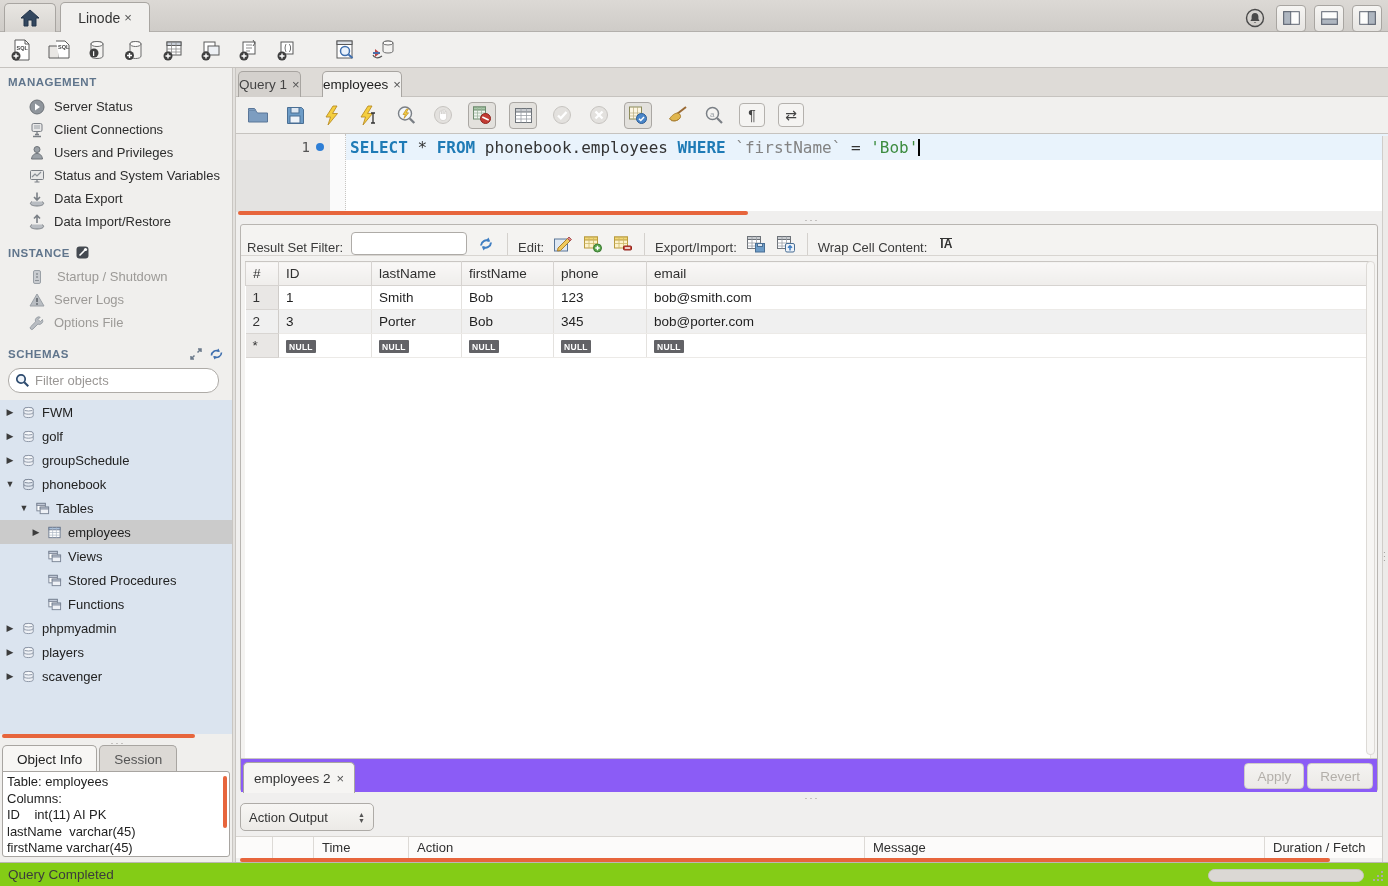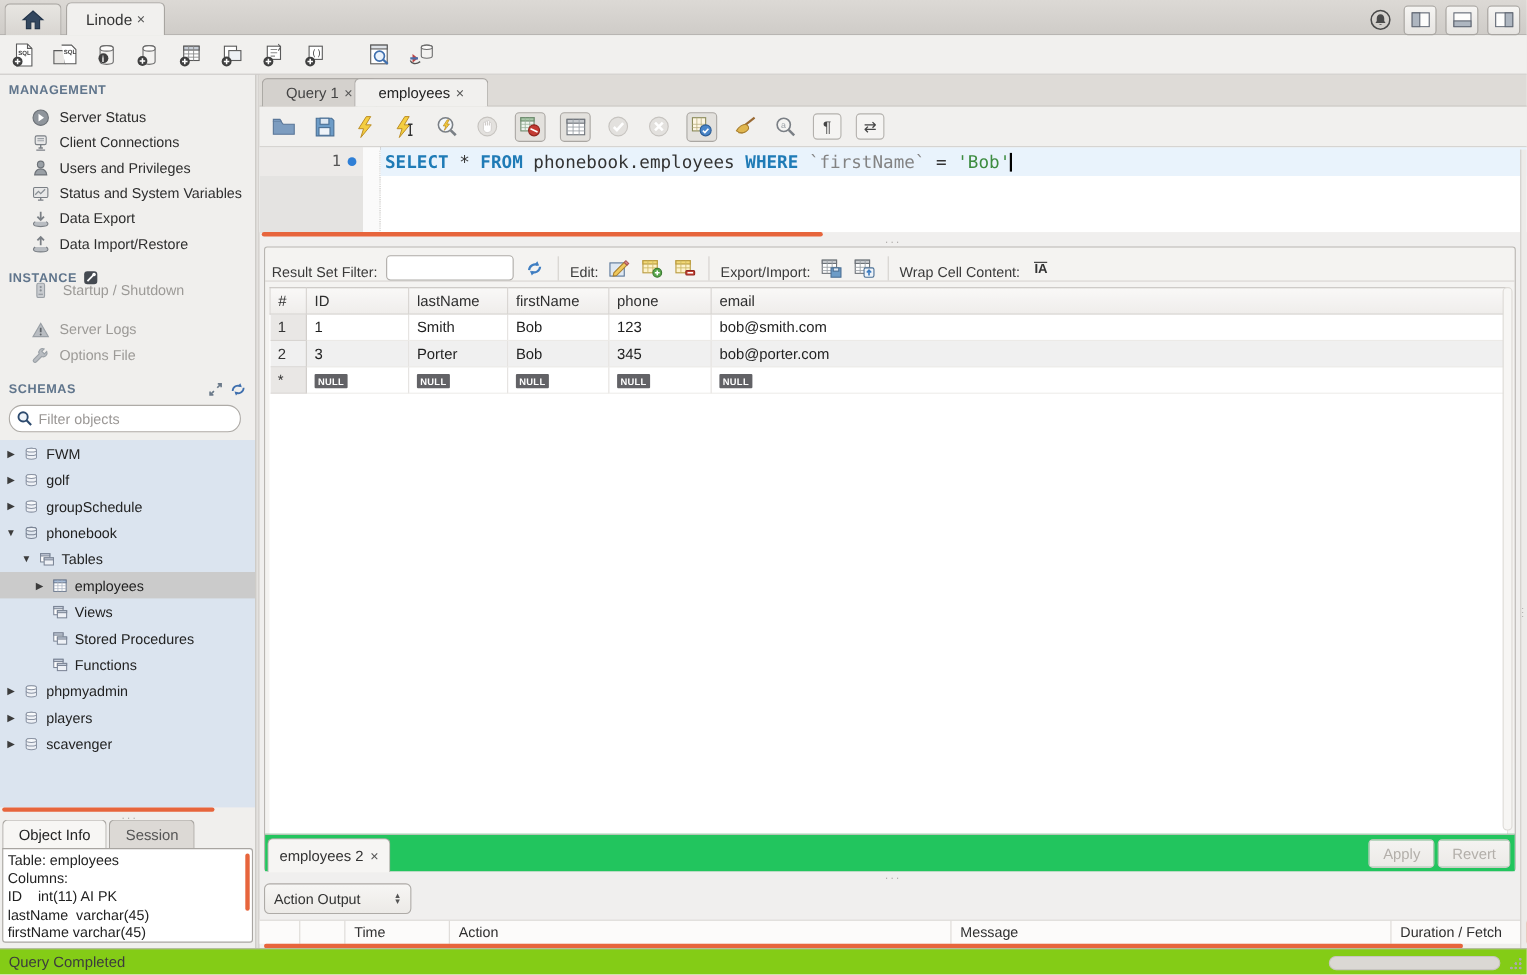--- a/index.html
+++ b/index.html
@@ -55,21 +55,21 @@
   .oi-tab { padding:0 14px; height:27px; display:flex; align-items:center; border:1px solid #a8a5a1; border-bottom:none; border-radius:5px 5px 0 0; font-size:13.5px; }
   .oi-tab.active { background:#f7f6f4; color:#222; }
   .oi-tab.inactive { background:#dcd9d5; color:#555; }
   .oi-content { position:absolute; left:2px; top:703px; width:228px; height:86px; background:#fff; border:1px solid #a8a5a1; border-radius:0 3px 3px 3px; padding:2px 4px; overflow:hidden; }
   .oi-line { white-space:pre; font-size:13px; line-height:16.5px; color:#222; }
   .oi-vscroll { position:absolute; right:2px; top:4px; width:4px; height:52px; background:#e7653c; border-radius:2px; }
 
   
   .main { position:absolute; left:236px; top:68px; width:1152px; height:794px; background:#f0efee; }
   .qtab-bar { position:absolute; left:0; top:0; width:1152px; height:29px; background:#dedbd7; border-bottom:1px solid #c6c3bf; }
-  .qtab { position:absolute; top:3px; height:26px; display:flex; align-items:center; gap:5px; padding:0 21px; border:1px solid #a8a5a1; border-bottom:none; border-radius:5px 5px 0 0; font-size:13.5px; }
+  .qtab { position:absolute; top:3px; height:26px; display:flex; align-items:center; gap:5px; padding:0 0; border:1px solid #a8a5a1; border-bottom:none; border-radius:5px 5px 0 0; font-size:13.5px; }
   .qtab.inactive { left:2px; background:#d4d1cd; color:#444; }
   .qtab.active { left:86px; background:#f1f0ee; color:#222; }
 
   .ed-toolbar { position:absolute; left:0; top:29px; width:1152px; height:36px; background:#f1f0ee; display:flex; align-items:center; padding-left:10px; gap:13px; }
   .ebtn { width:24px; height:24px; display:flex; align-items:center; justify-content:center; }
   .ebtn.pressed { width:28px; height:27px; background:#e3e1dd; border:1px solid #aaa7a3; border-radius:4px; }
   .ebtn.boxed { width:26px; height:24px; background:#f5f4f2; border:1px solid #b4b1ad; border-radius:4px; color:#444; font-size:14px; }
   .ebtn.dim { opacity:.95; }
 
   .editor { position:absolute; left:0; top:65px; width:1152px; height:78px; background:#fff; border-top:1px solid #c6c3bf; }
@@ -100,21 +100,21 @@
   .grid { position:absolute; left:4px; top:36px; width:1126px; }
   .grid table { border-collapse:collapse; table-layout:fixed; width:1126px; background:#fff; }
   .grid th { height:24px; background:linear-gradient(#f9f8f7,#efedeb); border:1px solid #d6d3d0; border-top:1px solid #c9c6c2;
              font-weight:normal; text-align:left; padding:0 7px; color:#2f2f2f; font-size:13.5px; }
   .grid td { height:24px; border-right:1px solid #e4e2df; border-bottom:1px solid #eceae7; padding:0 7px; color:#1f1f1f; font-size:13.5px; background:#fff; }
   .grid tr.alt td { background:#f0f0f0; }
   .grid td.rownum { background:#e9e7e5; border-right:1px solid #cfccc9; border-bottom:1px solid #d8d5d2; color:#333; }
   .null-badge { display:inline-block; background:#626266; color:#fff; font-size:8.5px; font-weight:bold; padding:1.5px 3px; border-radius:1px; letter-spacing:.3px; }
   .grid-vtrack { position:absolute; right:2px; top:36px; width:9px; height:494px; background:#f7f6f4; border:1px solid #dddAD6; border-radius:4px; }
 
-  .rs-tabstrip { position:absolute; left:0; top:533px; width:1136px; height:34px; background:#22c55e; border-top:1px solid #c9c6c2; }
+  .rs-tabstrip { position:absolute; left:0; top:533px; width:1136px; height:34px; background:#8b5cf6; border-top:1px solid #c9c6c2; }
   .rs-tab { position:absolute; left:2px; top:3px; height:31px; background:#f6f5f3; border:1px solid #a8a5a1; border-bottom:none; border-radius:5px 5px 0 0;
             display:flex; align-items:center; gap:6px; padding:0 10px; font-size:13.5px; color:#333; }
   .rs-actions { position:absolute; right:4px; top:4px; display:flex; gap:3px; }
   .dis-btn { height:26px; padding:0 12px; background:linear-gradient(#f4f3f1,#eceae7); border:1px solid #cfccc8; border-radius:4px;
              color:#b3afaa; font-size:13.5px; display:flex; align-items:center; }
 
   
   .split2 { position:absolute; left:0; top:726px; width:1152px; height:8px; }
   .ao-bar { position:absolute; left:0; top:734px; width:1152px; height:30px; }
   .ao-select { position:absolute; left:4px; top:1px; width:134px; height:28px; background:linear-gradient(#f7f6f4,#eceae7); border:1px solid #aeaba7; border-radius:5px;
@@ -335,21 +335,21 @@
     </div>
 
     <div class="sect-title" style="top:178px;">
       <span>INSTANCE</span>
       <svg width="13" height="13" viewBox="0 0 13 13">
         <rect x="0.5" y="0.5" width="12" height="12" rx="3" fill="#454a51"></rect>
           <path d="M3.5 9.5L9.5 3.5" stroke="#fff" stroke-width="1.6"></path>
           <circle cx="9.5" cy="3.5" r="1.6" fill="#fff"></circle>
       </svg>
     </div>
-    <div class="side-item disabled" style="top:184px;gap:12px;">
+    <div class="side-item disabled" style="top:197px;gap:12px;">
       <span class="side-icon">
         <svg width="16" height="16" viewBox="0 0 16 16">
             <rect x="4.5" y="1.5" width="7" height="13" rx="1.5" fill="#c9ccd0" stroke="#9aa0a6"></rect>
             <circle cx="8" cy="5" r="1" fill="#8a9096"></circle>
             <circle cx="8" cy="8" r="1" fill="#8a9096"></circle>
             <path d="M6 11.5h4" stroke="#8a9096"></path>
           </svg>
       </span>
       <span>Startup / Shutdown</span>
     </div>

